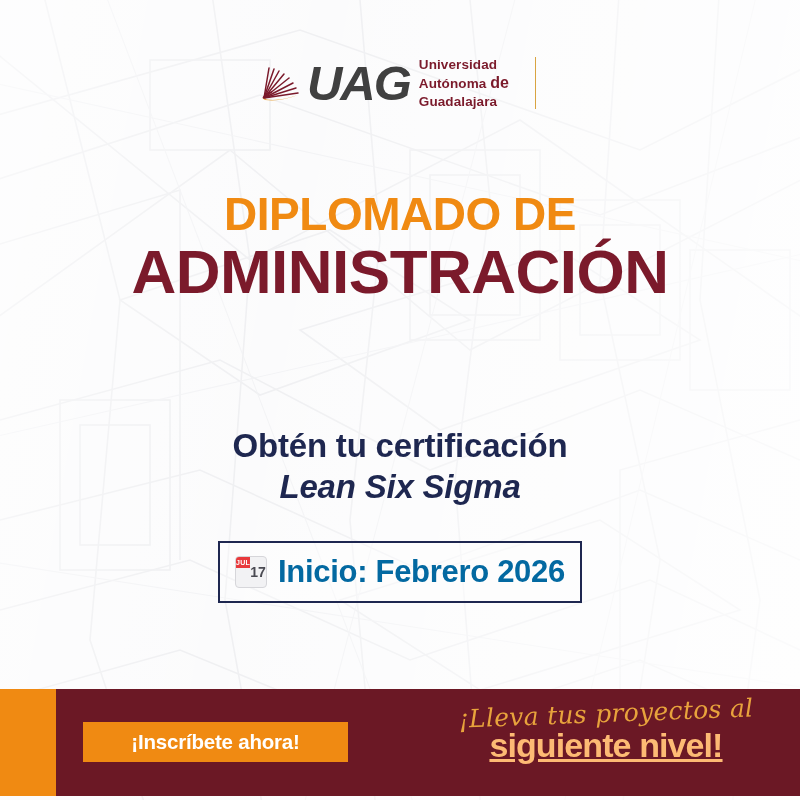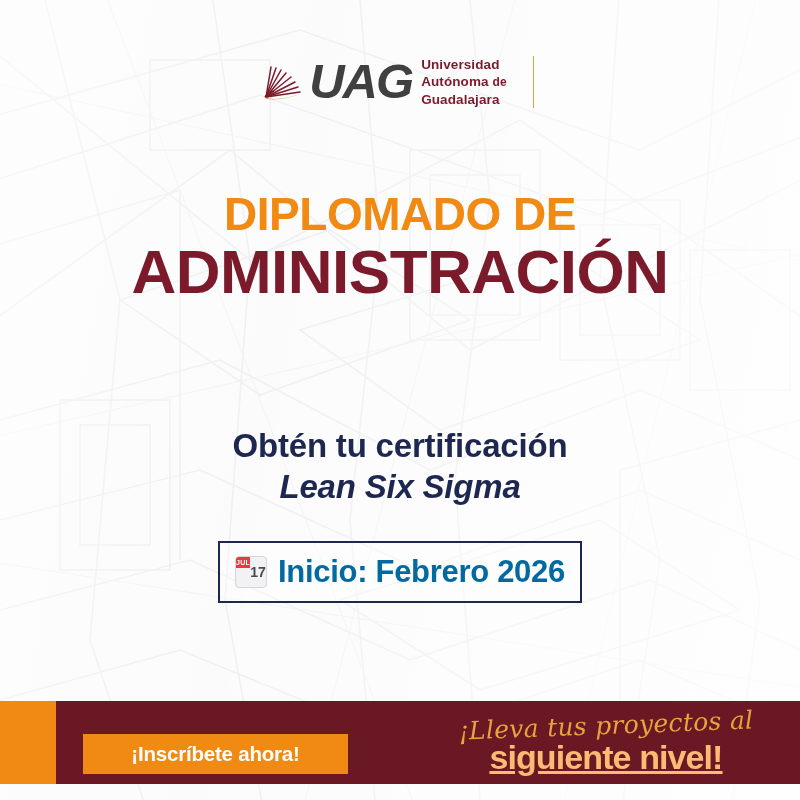--- a/index.html
+++ b/index.html
@@ -66,21 +66,21 @@
     flex-direction: column;
     justify-content: flex-start;
     color: #7B1A2B;
     font-weight: bold;
     font-size: 13.5px;
     line-height: 1.27;
     letter-spacing: 0.1px;
     margin-left: 2px;
   }
   .logo-words .de {
-    font-size: 12px;
+    font-size: 16px;
     font-weight: bold;
   }
   .header-divider {
     width: 1px;
     height: 52px;
     background: #d9a441;
     margin: 0 6px;
   }
   .lll {
     color: #6E2030;
@@ -202,22 +202,22 @@
     font-weight: bold;
     letter-spacing: -0.3px;
     white-space: nowrap;
   }
 
   
   .banner {
     position: absolute;
     left: 0;
     right: 0;
-    bottom: 16px;
-    height: 83px;
+    bottom: 4px;
+    height: 107px;
     z-index: 4;
     background: #6B1825;
   }
   .banner-strip {
     position: absolute;
     left: 0;
     top: 0;
     bottom: 0;
     width: 56px;
     background: #F08A12;

